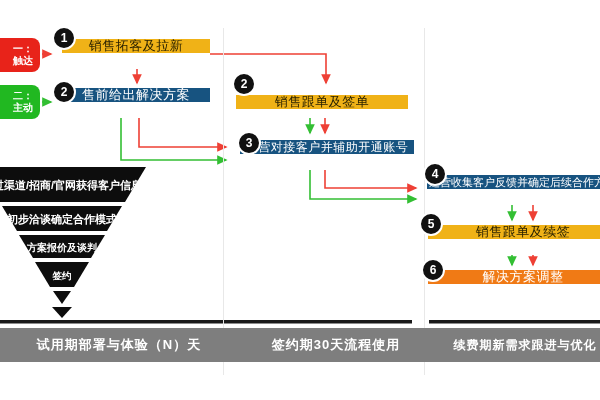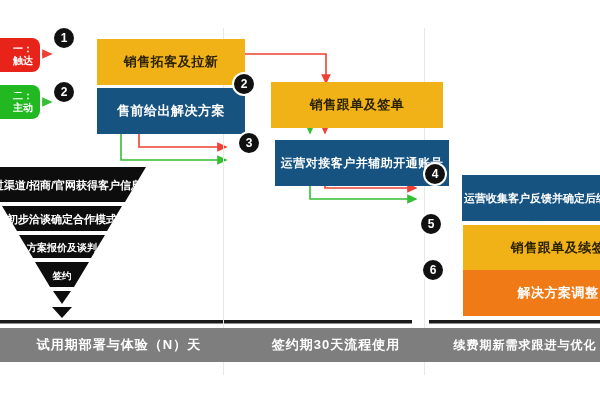--- a/index.html
+++ b/index.html
@@ -5,22 +5,22 @@
   html,body{margin:0;padding:0;}
   body{
     width:600px;height:400px;position:relative;overflow:hidden;
     background:#ffffff;
     font-family:"Liberation Sans","DejaVu Sans",sans-serif;
   }
   
   .sep{position:absolute;top:28px;height:347px;width:1px;background:#e8e8e8;}
   
   .fbox{
-    position:absolute;height:46px;display:flex;align-items:center;justify-content:center;
-    font-weight:bold;font-size:13px;letter-spacing:.5px;white-space:nowrap;overflow:hidden;margin-left:35px;
+    position:absolute;height:14px;display:flex;align-items:center;justify-content:center;
+    font-weight:normal;font-size:13px;letter-spacing:.5px;white-space:nowrap;overflow:hidden;
   }
   .fbox.yellow{background:#F0B217;color:#2b2300;}
   .fbox.blue{background:#175380;color:#ffffff;text-align:center;}
   .fbox.orange{background:#F07A15;color:#ffffff;}
   
   .numc{
     position:absolute;width:20px;height:20px;border-radius:50%;
     background:#111;border:2px solid #fff;color:#fff;
     display:flex;align-items:center;justify-content:center;
     font-size:12px;font-weight:bold;z-index:5;
@@ -124,21 +124,21 @@
   </div>
 <div class="numc" style="left:419px;top:212px">
     <span>5</span>
   </div>
 <div class="numc" style="left:421px;top:258px">
     <span>6</span>
   </div>
 
 <div class="fbox yellow" style="left:62px;top:39px;width:148px">销售拓客及拉新</div>
 <div class="fbox blue" style="left:62px;top:88px;width:148px">售前给出解决方案</div>
-<div class="fbox yellow" style="left:236px;top:82px;width:172px">销售跟单及签单</div>
+<div class="fbox yellow" style="left:236px;top:95px;width:172px">销售跟单及签单</div>
 <div class="fbox blue" style="left:240px;top:140px;width:174px;font-size:12px">运营对接客户并辅助开通账号</div>
 <div class="fbox blue" style="left:427px;top:175px;width:191px;font-size:11px;letter-spacing:0">运营收集客户反馈并确定后续合作方案</div>
 <div class="fbox yellow" style="left:428px;top:225px;width:190px">销售跟单及续签</div>
 <div class="fbox orange" style="left:428px;top:270px;width:190px">解决方案调整</div>
 
 <div class="funnel-label" style="top:178px;font-size:11px">通过渠道/招商/官网获得客户信息</div>
 <div class="funnel-label" style="top:212px;font-size:11px">初步洽谈确定合作模式</div>
 <div class="funnel-label" style="top:241px;font-size:10px">方案报价及谈判</div>
 <div class="funnel-label" style="top:270px;font-size:9.5px">签约</div>
 

